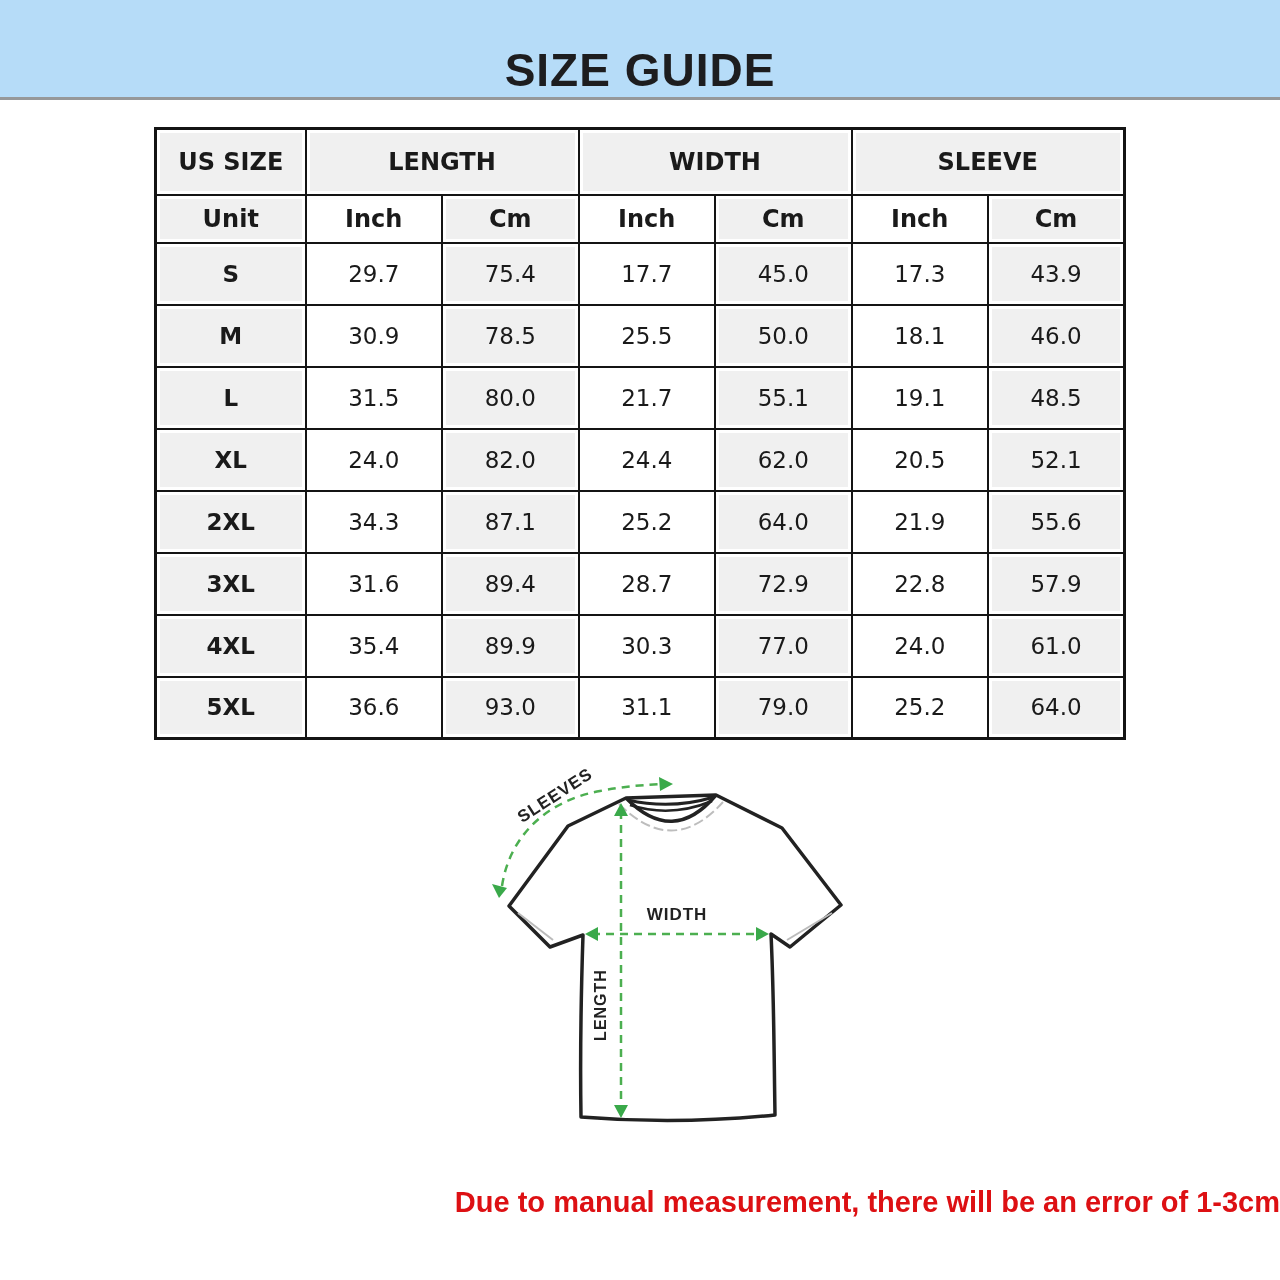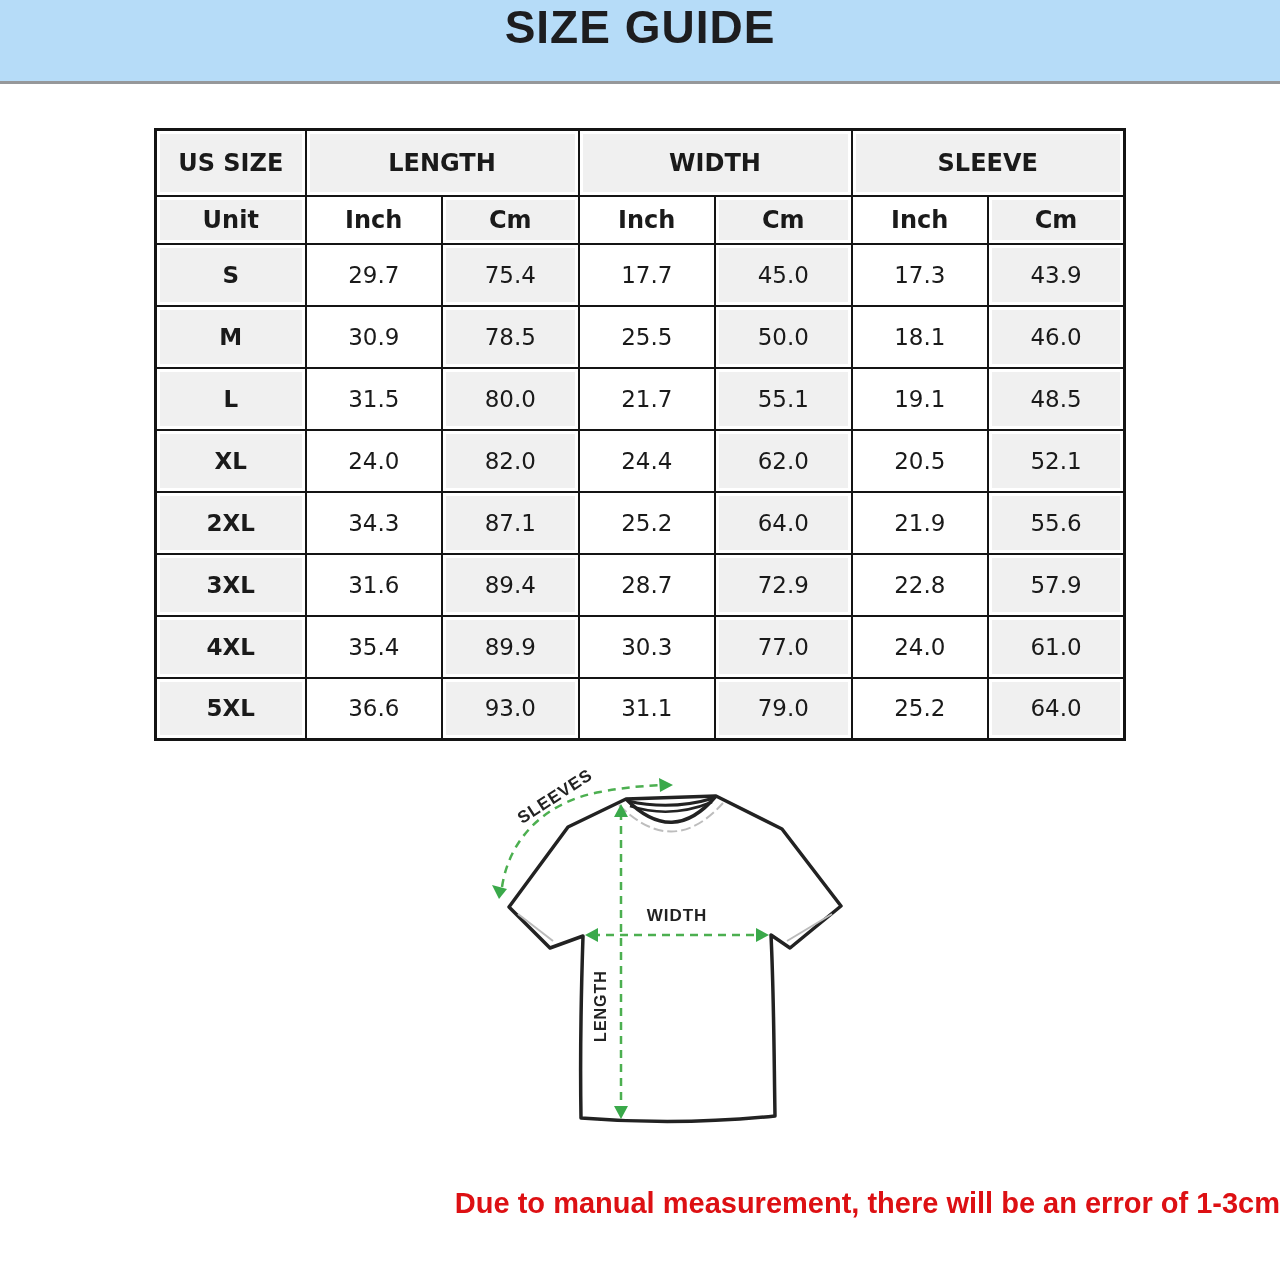--- a/index.html
+++ b/index.html
@@ -7,41 +7,41 @@
   body {
     width: 1280px;
     height: 1280px;
     background: #ffffff;
     font-family: "Liberation Sans", sans-serif;
     overflow: hidden;
   }
 
   
   .banner {
-    height: 84px;
+    height: 100px;
     background: #b6dcf8;
     border-bottom: 3px solid #96989a;
     display: flex;
-    align-items: flex-start;
+    align-items: flex-end;
     justify-content: center;
   }
   .banner-title {
     font-size: 46px;
     font-weight: bold;
     letter-spacing: 1px;
     color: #1d1d1f;
     margin: 0;
   }
 
   
   table.size-table {
     border-collapse: collapse;
     table-layout: fixed;
     width: 972px;
-    margin: 44px auto 0 auto;
+    margin: 27px auto 0 auto;
     border: 3px solid #141414;
     font-family: "DejaVu Sans", sans-serif;
   }
   .size-table th, .size-table td {
     border: 2px solid #141414;
     text-align: center;
     vertical-align: middle;
     padding: 0;
     color: #1a1a1a;
   }

